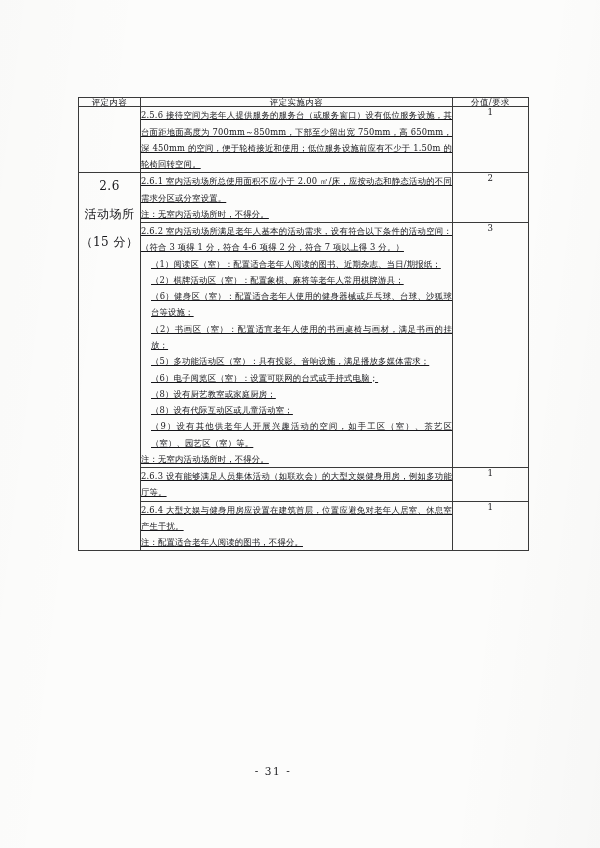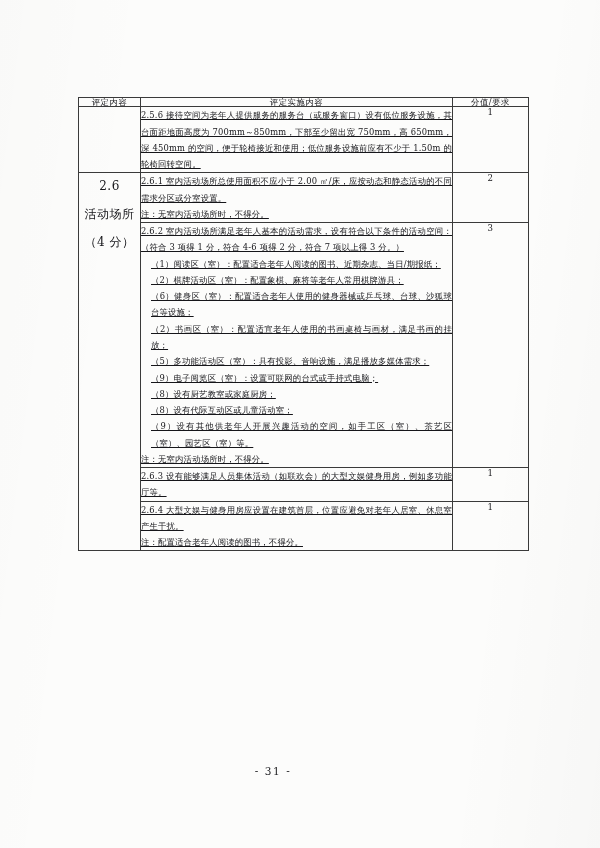--- a/index.html
+++ b/index.html
@@ -144,37 +144,37 @@
             <td class="cat-cell"></td>
             <td class="body-cell">
               <p class="para">2.5.6 接待空间为老年人提供服务的服务台（或服务窗口）设有低位服务设施，其台面距地面高度为 700mm～850mm，下部至少留出宽 750mm，高 650mm，深 450mm 的空间，便于轮椅接近和使用；低位服务设施前应有不少于 1.50m 的轮椅回转空间。</p>
             </td>
             <td class="score-cell">1</td>
           </tr>
           <tr>
             <td class="cat-cell" rowspan="4">
               <span class="cl">2.6</span>
               <span class="cl">活动场所</span>
-              <span class="cl">（4 分）</span>
+              <span class="cl">（15 分）</span>
             </td>
             <td class="body-cell">
               <p class="para">2.6.1 室内活动场所总使用面积不应小于 2.00 ㎡/床，应按动态和静态活动的不同需求分区或分室设置。</p>
               <p class="note">注：无室内活动场所时，不得分。</p>
             </td>
             <td class="score-cell">2</td>
           </tr>
           <tr>
             <td class="body-cell">
               <p class="para">2.6.2 室内活动场所满足老年人基本的活动需求，设有符合以下条件的活动空间：（符合 3 项得 1 分，符合 4-6 项得 2 分，符合 7 项以上得 3 分。）</p>
               <p class="itm">（1）阅读区（室）：配置适合老年人阅读的图书、近期杂志、当日/期报纸；</p>
               <p class="itm">（2）棋牌活动区（室）：配置象棋、麻将等老年人常用棋牌游具；</p>
               <p class="itm">（6）健身区（室）：配置适合老年人使用的健身器械或乒乓球、台球、沙狐球台等设施；</p>
               <p class="itm">（2）书画区（室）：配置适宜老年人使用的书画桌椅与画材，满足书画的挂放；</p>
               <p class="itm">（5）多功能活动区（室）：具有投影、音响设施，满足播放多媒体需求；</p>
-              <p class="itm">（9）电子阅览区（室）：设置可联网的台式或手持式电脑；</p>
+              <p class="itm">（6）电子阅览区（室）：设置可联网的台式或手持式电脑；</p>
               <p class="itm">（8）设有厨艺教室或家庭厨房；</p>
               <p class="itm">（8）设有代际互动区或儿童活动室；</p>
               <p class="itm">（9）设有其他供老年人开展兴趣活动的空间，如手工区（室）、茶艺区（室）、园艺区（室）等。</p>
               <p class="note">注：无室内活动场所时，不得分。</p>
             </td>
             <td class="score-cell">3</td>
           </tr>
           <tr>
             <td class="body-cell">
               <p class="para">2.6.3 设有能够满足人员集体活动（如联欢会）的大型文娱健身用房，例如多功能厅等。</p>

